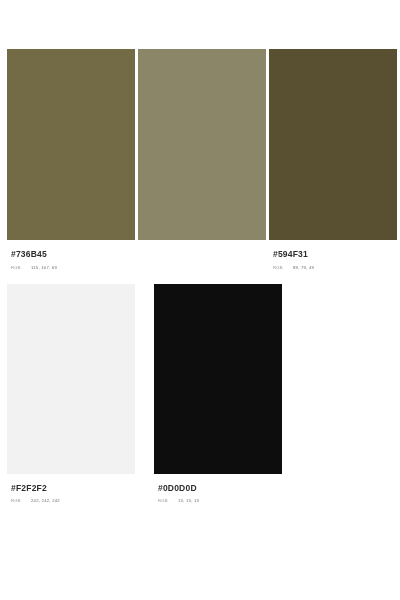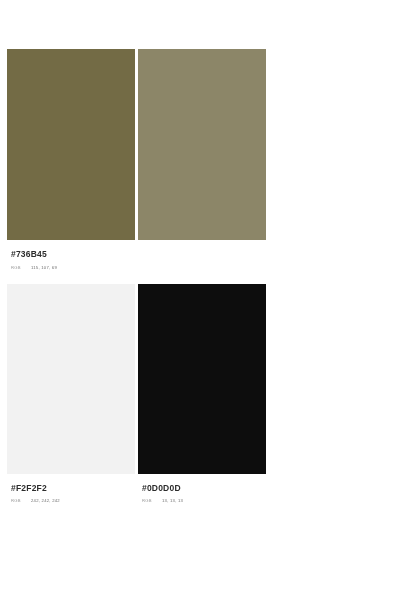--- a/index.html
+++ b/index.html
@@ -21,21 +21,21 @@
     padding: 5px 7px 12px 7px;
     margin-top: 44px;
   }
 
   
   .row {
     display: flex;
     width: 386px;
   }
 
-  .row + .row { margin-top: 14px; }
+  .row + .row { margin-top: 14px; gap: 16px; }
 
   .cell {
     width: 128px;
     flex: 0 0 128px;
   }
 
   .cell + .cell { margin-left: 3px; }
 
   .cell.empty { background: transparent; }
 
@@ -122,20 +122,30 @@
           <span class="rgb-tag">RGB</span>
           <span class="rgb-val">115, 107, 69</span>
         </div>
       </div>
     </div>
 
     <div class="cell">
       <div class="swatch" style="background-color: rgb(140, 134, 104);"></div>
     </div>
 
+    <div class="cell">
+      <div class="swatch" style="background-color: rgb(89, 79, 49);"></div>
+      <div class="label-block">
+        <div class="hex">#594F31</div>
+        <div class="rgb-line">
+          <span class="rgb-tag">RGB</span>
+          <span class="rgb-val">89, 79, 49</span>
+        </div>
+      </div>
+    </div>
 
   </div>
 
   <div class="row row2">
 
     <div class="cell">
       <div class="swatch" style="background-color: rgb(242, 242, 242);"></div>
       <div class="label-block">
         <div class="hex">#F2F2F2</div>
         <div class="rgb-line">

